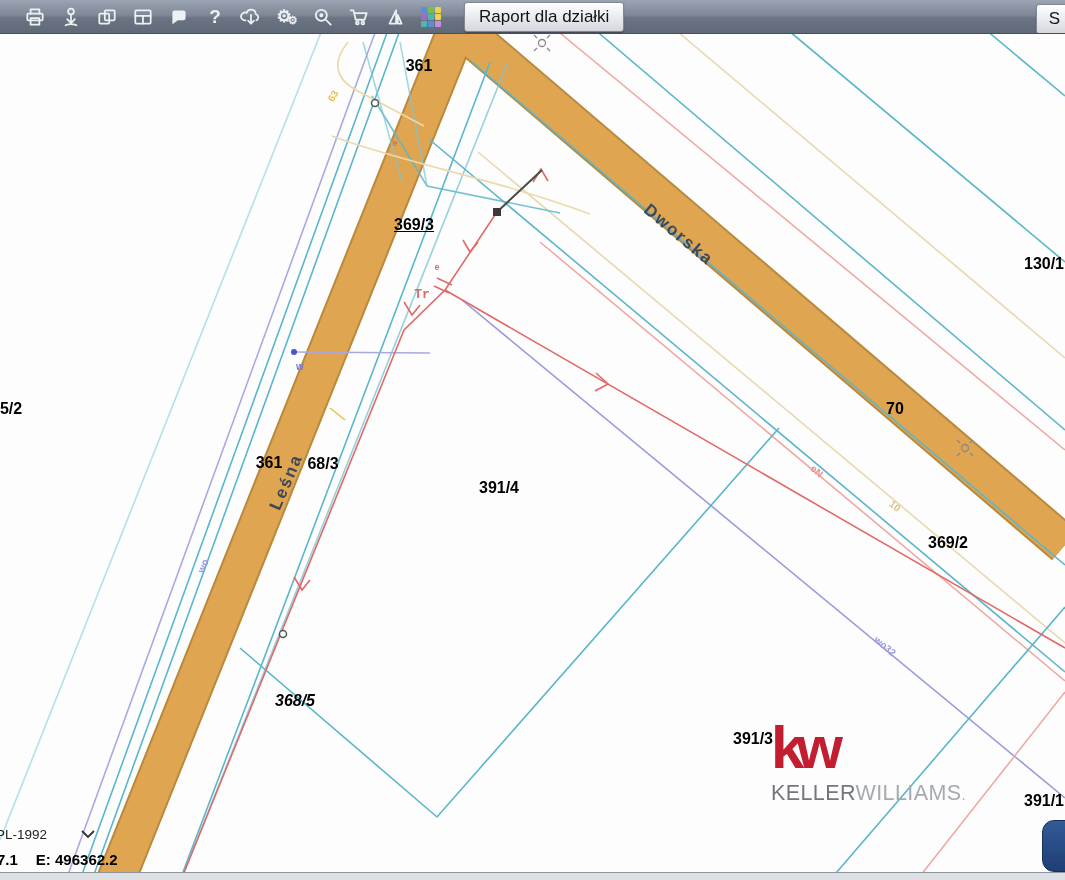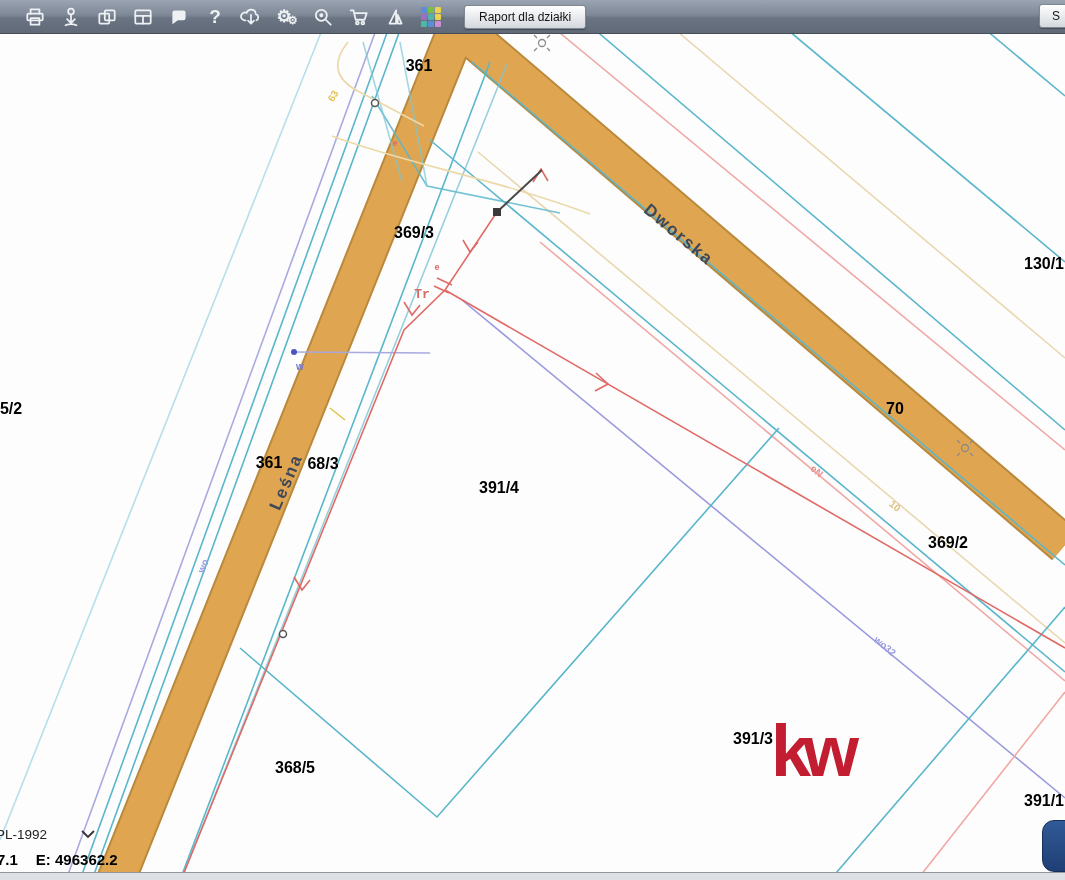--- a/index.html
+++ b/index.html
@@ -9,38 +9,38 @@
   
   #toolbar{position:absolute;top:0;left:0;width:1065px;height:33px;z-index:30;
     background:linear-gradient(#9ba4b2,#7e8897 45%,#6b7483 55%,#606978);
     border-bottom:1px solid #474e5a;display:flex;align-items:center;gap:10px;overflow:hidden}
   .tbi{width:26px;height:26px;flex:0 0 auto;display:flex;align-items:center;justify-content:center;cursor:pointer}
   .tbi svg{stroke:#eef1f4;fill:none;stroke-width:1.6;stroke-linecap:round;stroke-linejoin:round}
   .tbi .glyph{color:#eef1f4;font-weight:bold;font-size:19px;line-height:1}
   #palette{display:grid;grid-template-columns:repeat(3,6px);grid-template-rows:repeat(3,6px);gap:1px}
   #palette div{width:6px;height:6px;border-radius:1px}
   .tb-btn{margin-left:10px;background:linear-gradient(#ffffff,#e9ebee 50%,#d4d8dd);
-    border:1px solid #7f8791;border-radius:3px;padding:4px 14px;font-size:12px;color:#141414;
+    border:1px solid #7f8791;border-radius:3px;padding:4px 14px;font-size:17px;color:#141414;
     box-shadow:0 1px 1px rgba(0,0,0,.3);cursor:pointer;white-space:nowrap}
   #btn-s{position:absolute;right:-8px;top:4px;padding:4px 12px}
 
   
   #map{position:absolute;left:0;top:0;width:1065px;height:872px;z-index:1;background:#fdfdfe}
   #map svg{position:absolute;left:0;top:0}
   .plabel{position:absolute;transform:translate(-50%,-50%);font-weight:bold;font-size:16px;
           color:#000000;white-space:nowrap;z-index:5}
   .ulabel{position:absolute;transform-origin:center;white-space:nowrap;z-index:5;font-weight:bold}
   .street{position:absolute;font-weight:bold;font-size:17px;color:#3e4859;letter-spacing:2px;
           z-index:6;white-space:nowrap}
   #street-dworska{left:636px;top:225px;transform:rotate(40deg)}
   #street-lesna{left:257px;top:472px;transform:rotate(-67deg)}
 
   
   #wm{position:absolute;left:771px;top:726px;z-index:7}
-  #wm .kw{font-size:72px;font-weight:bold;color:#c21d30;letter-spacing:-8px;line-height:.72}
+  #wm .kw{font-size:60px;font-weight:bold;color:#c21d30;letter-spacing:-8px;line-height:.72}
   #wm .sub{margin-top:12px;font-size:21.5px;letter-spacing:.4px;color:#73777b}
   #wm .light{color:#a6aaae}
   #wm .dot{color:#a6aaae;font-size:15px}
 
   
   #crs-row{position:absolute;left:-4px;top:827px;z-index:10;font-size:13.5px;color:#222;
            display:flex;align-items:center;gap:34px;cursor:pointer}
   #coords{position:absolute;left:-3px;top:851px;z-index:10;font-size:15px;font-weight:bold;color:#000}
   #coords .gap{display:inline-block;width:18px}
   #corner-btn{position:absolute;right:-9px;top:820px;width:30px;height:50px;z-index:10;
@@ -119,45 +119,46 @@
       <circle cx="536" cy="8" r="3.5"></circle>
       <path d="M528,2 l3,3 M544,14 l-3,-3"></path>
     </g>
   </svg>
 
   <div class="street" id="street-dworska">Dworska</div>
   <div class="street" id="street-lesna">Leśna</div>
 
   <div id="labels">
       <div class="plabel" style="left: 419px; top: 66px;">361</div>
-      <div class="plabel" style="left: 414px; top: 233px;">369/3</div>
+      <div class="plabel" style="left: 414px; top: 225px; text-decoration: underline;">369/3</div>
       <div class="plabel" style="left: 1044px; top: 264px;">130/1</div>
       <div class="plabel" style="left: 11px; top: 409px;">5/2</div>
       <div class="plabel" style="left: 895px; top: 409px;">70</div>
       <div class="plabel" style="left: 269px; top: 463px;">361</div>
       <div class="plabel" style="left: 323px; top: 464px;">68/3</div>
       <div class="plabel" style="left: 499px; top: 488px;">391/4</div>
       <div class="plabel" style="left: 948px; top: 543px;">369/2</div>
       <div class="plabel" style="left: 753px; top: 699px; margin-top: 40px;">391/3</div>
-      <div class="plabel" style="left: 295px; top: 768px;">368/5</div>
+      <div class="plabel" style="left: 295px; top: 701px; font-style: italic;">368/5</div>
       <div class="plabel" style="left: 1044px; top: 801px;">391/1</div>
       <div class="ulabel" style="left: 300px; top: 366px; color: rgb(122, 122, 208); font-size: 10px; transform: translate(-50%, -50%) rotate(0deg);">w</div>
       <div class="ulabel" style="left: 203px; top: 566px; color: rgb(154, 154, 222); font-size: 10px; transform: translate(-50%, -50%) rotate(-67deg);">wo</div>
       <div class="ulabel" style="left: 885px; top: 646px; color: rgb(154, 154, 222); font-size: 10px; transform: translate(-50%, -50%) rotate(40deg);">wo32</div>
       <div class="ulabel" style="left: 817px; top: 471px; color: rgb(232, 146, 142); font-size: 10px; transform: translate(-50%, -50%) rotate(40deg);">eN</div>
       <div class="ulabel" style="left: 895px; top: 506px; color: rgb(223, 193, 131); font-size: 10px; transform: translate(-50%, -50%) rotate(40deg);">10</div>
       <div class="ulabel" style="left: 333px; top: 96px; color: rgb(227, 195, 74); font-size: 10px; transform: translate(-50%, -50%) rotate(-60deg);">63</div>
       <div class="ulabel" style="left: 437px; top: 267px; color: rgb(217, 106, 102); font-size: 9px; transform: translate(-50%, -50%) rotate(0deg);">e</div>
       <div class="ulabel" style="left: 395px; top: 143px; color: rgb(217, 106, 102); font-size: 9px; transform: translate(-50%, -50%) rotate(0deg);">e</div>
       <div class="ulabel" style="left: 422px; top: 294px; color: rgb(217, 106, 102); font-size: 13px; transform: translate(-50%, -50%) rotate(0deg); font-family: Liberation Mono, monospace;">Tr</div>
     </div>
 </div>
 
 <div id="wm">
   <div class="kw">kw</div>
+  <div class="sub"><span>KELLER</span><span class="light">WILLIAMS</span><span class="dot">.</span></div>
 </div>
 
 <div id="toolbar">
   <span class="tbi" style="margin-left:-14px">
     <svg width="22" height="22" viewBox="0 0 22 22">
         <circle cx="3" cy="11" r="7"></circle>
       </svg>
     </span>
   <span class="tbi">
     <svg width="22" height="22" viewBox="0 0 20 20">

